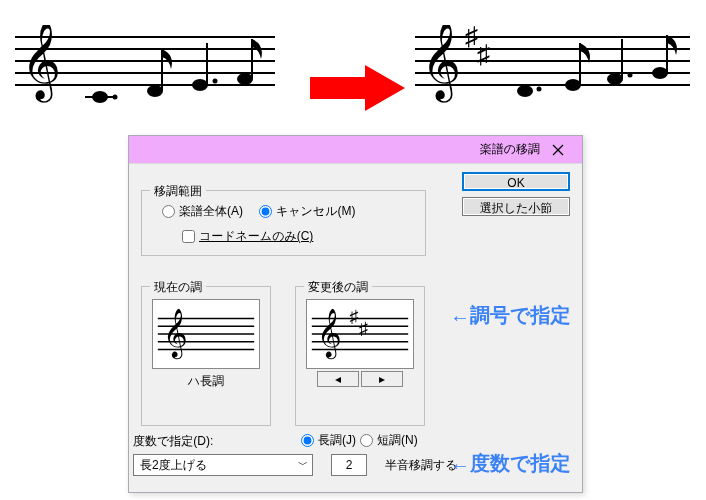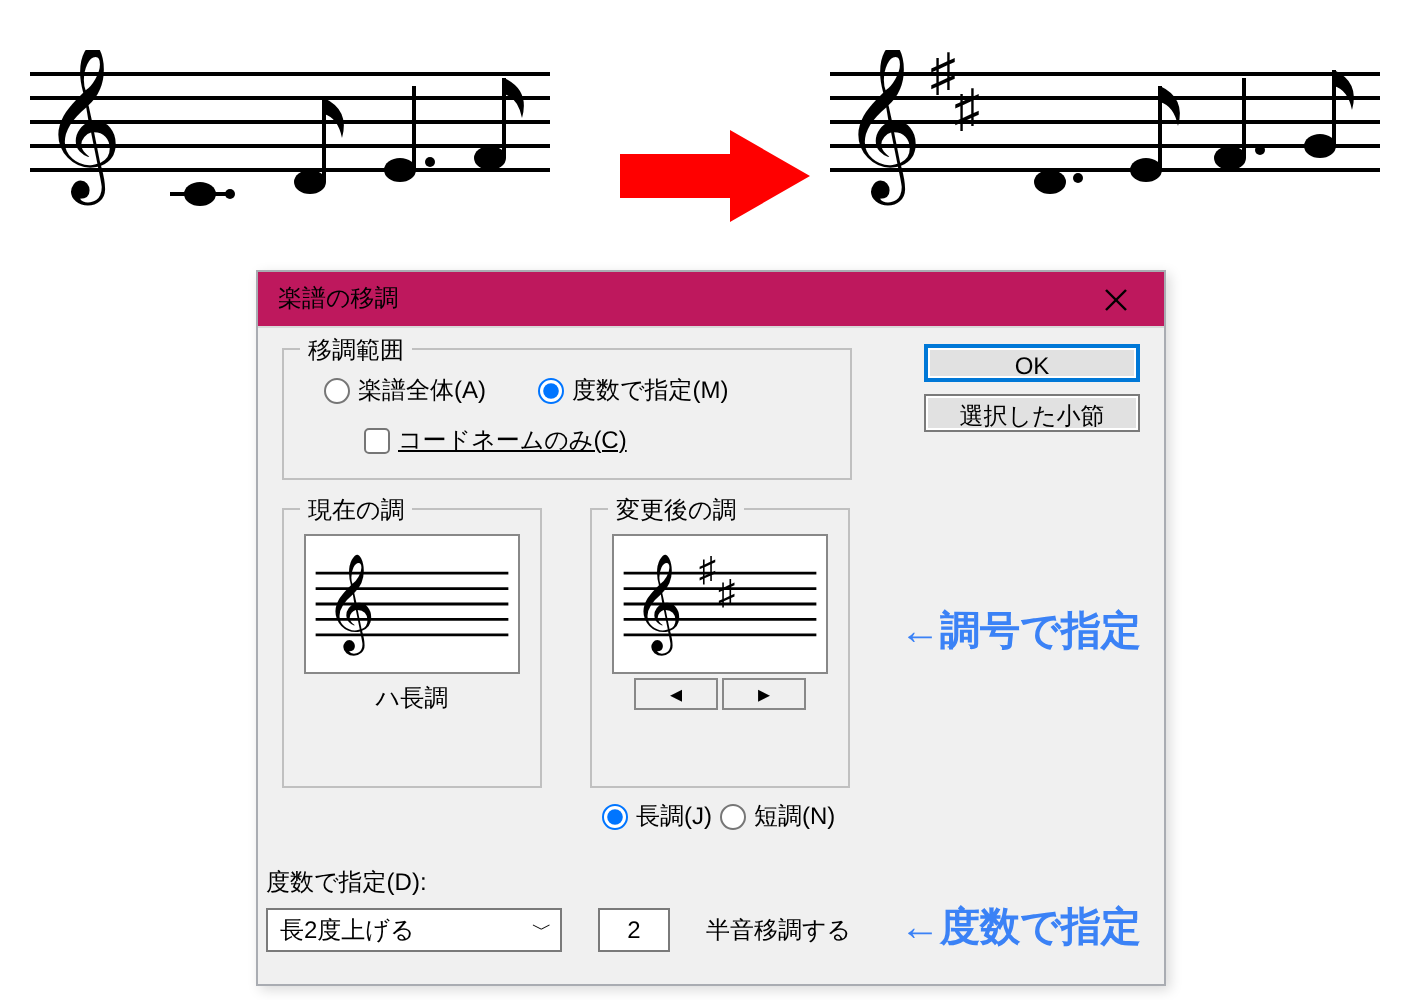--- a/index.html
+++ b/index.html
@@ -27,43 +27,44 @@
   .dialog {
     position: absolute;
     left: 128px; top: 135px;
     width: 455px; height: 358px;
     background: #f0f0f0;
     border: 1px solid #a9acb2;
     box-shadow: 2px 2px 6px rgba(0,0,0,0.15);
   }
   .titlebar {
     height: 28px;
-    background: #be185d;
+    background: #f0abfc;
     border-bottom: 1px solid #d9d9d9;
-    display:flex; align-items:center; justify-content:space-between;
+    display:flex; align-items:center; justify-content:flex-end;
     padding: 0 6px 0 10px;
   }
   .titlebar .title { font-size:12px; color:#000; }
   .close-btn { width:36px; height:22px; display:flex; align-items:center; justify-content:center; }
 
   .content { position:relative; padding:10px 12px; height:calc(100% - 28px); }
 
   .fieldset {
     border:1px solid #c0c0c0;
     padding:8px 10px 10px 10px;
     position:relative;
+    margin-top:16px;
   }
   .fs-legend {
     position:absolute; top:-8px; left:8px;
     background:#f0f0f0; padding:0 4px;
     font-size:12px;
   }
 
   .range-fs { width: 285px; }
-  .radio-row { display:flex; gap:26px; margin:4px 0 8px 10px; }
+  .radio-row { display:flex; gap:16px; margin:4px 0 8px 10px; }
   .radio, .chk { display:flex; align-items:center; gap:4px; }
   .radio input, .chk input { width:13px; height:13px; }
   .chk-row { margin-left:30px;text-decoration:underline; }
 
   .btn-col { position:absolute; top:8px; right:12px; width:108px; display:flex; flex-direction:column; gap:6px; }
   .winbtn {
     height:19px; border:1px solid #7a7a7a; background:#e1e1e1;
     font-size:12px; text-align:center; line-height:20px;
     box-shadow: inset 0 0 0 1px #fff;
   }
@@ -81,21 +82,21 @@
 
   .stepper { display:flex; gap:2px; justify-content:center; margin-top:2px; }
   .stepbtn { width:42px; height:16px; border:1px solid #888; background:#efefef; display:flex; align-items:center; justify-content:center; }
 
   .mode-radios { margin:6px 0 0 6px; display:flex; flex-direction:row; gap:4px; }
 
   .degree-row { position:absolute; bottom:16px; left:4px; right:12px; }
   .degree-label { margin-bottom:4px; display:block; }
   .drow { display:flex; align-items:center; gap:18px; }
   .combo {
-    width:148px; height:22px; border:1px solid #7a7a7a; background:#fff;
+    width:180px; height:22px; border:1px solid #7a7a7a; background:#fff;
     display:flex; align-items:center; justify-content:space-between; padding:0 4px 0 6px;
   }
   .combo .chev { font-size:10px; }
   .numbox { width:36px; height:22px; border:1px solid #7a7a7a; background:#fff; text-align:center; line-height:20px; }
 
   
   .anno {
     position:absolute;
     color:#3b82f6; font-weight:bold; font-size:20px;
   }
@@ -194,21 +195,21 @@
 
     <div class="fieldset range-fs">
       <span class="fs-legend">移調範囲</span>
       <div class="radio-row">
         <label class="radio">
           <input type="radio" name="rng" style="">
           <span>楽譜全体(A)</span>
         </label>
         <label class="radio">
           <input type="radio" name="rng" checked="" style="">
-          <span>度数で指定(M)</span>
+          <span>キャンセル(M)</span>
         </label>
       </div>
       <div class="chk-row">
         <label class="chk">
           <input type="checkbox" style="">
           <span>コードネームのみ(C)</span>
         </label>
       </div>
     </div>
 

